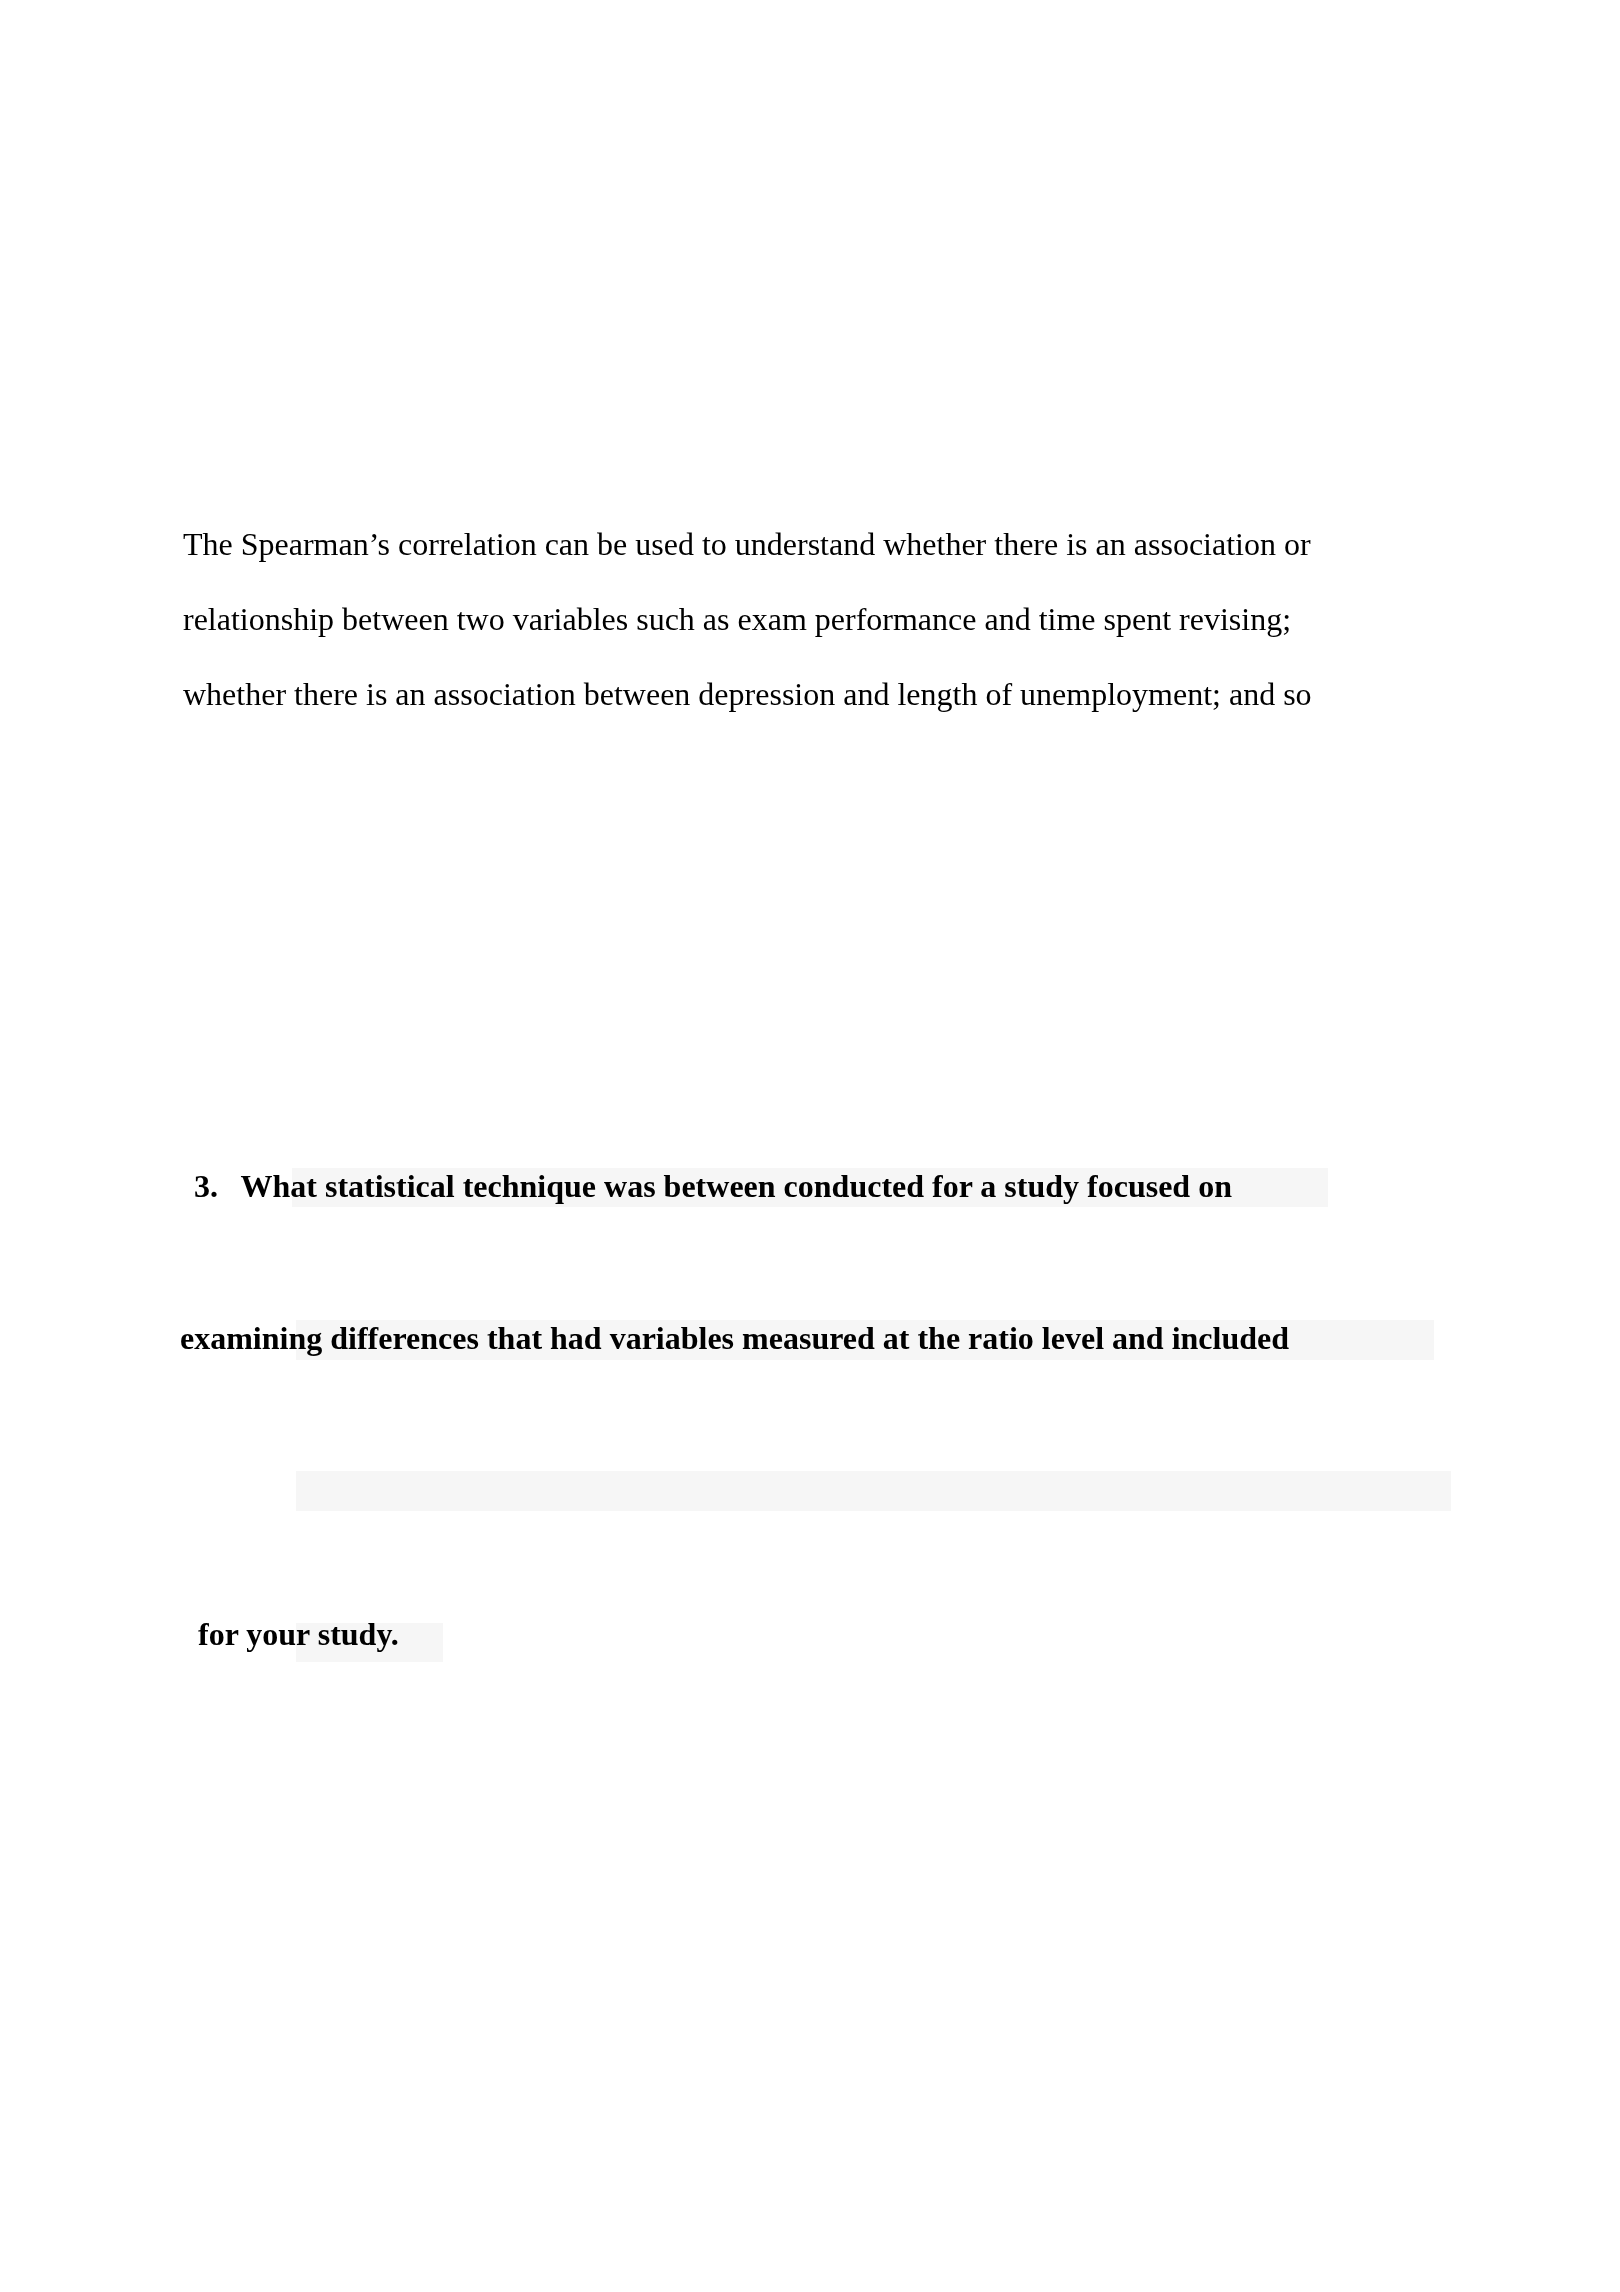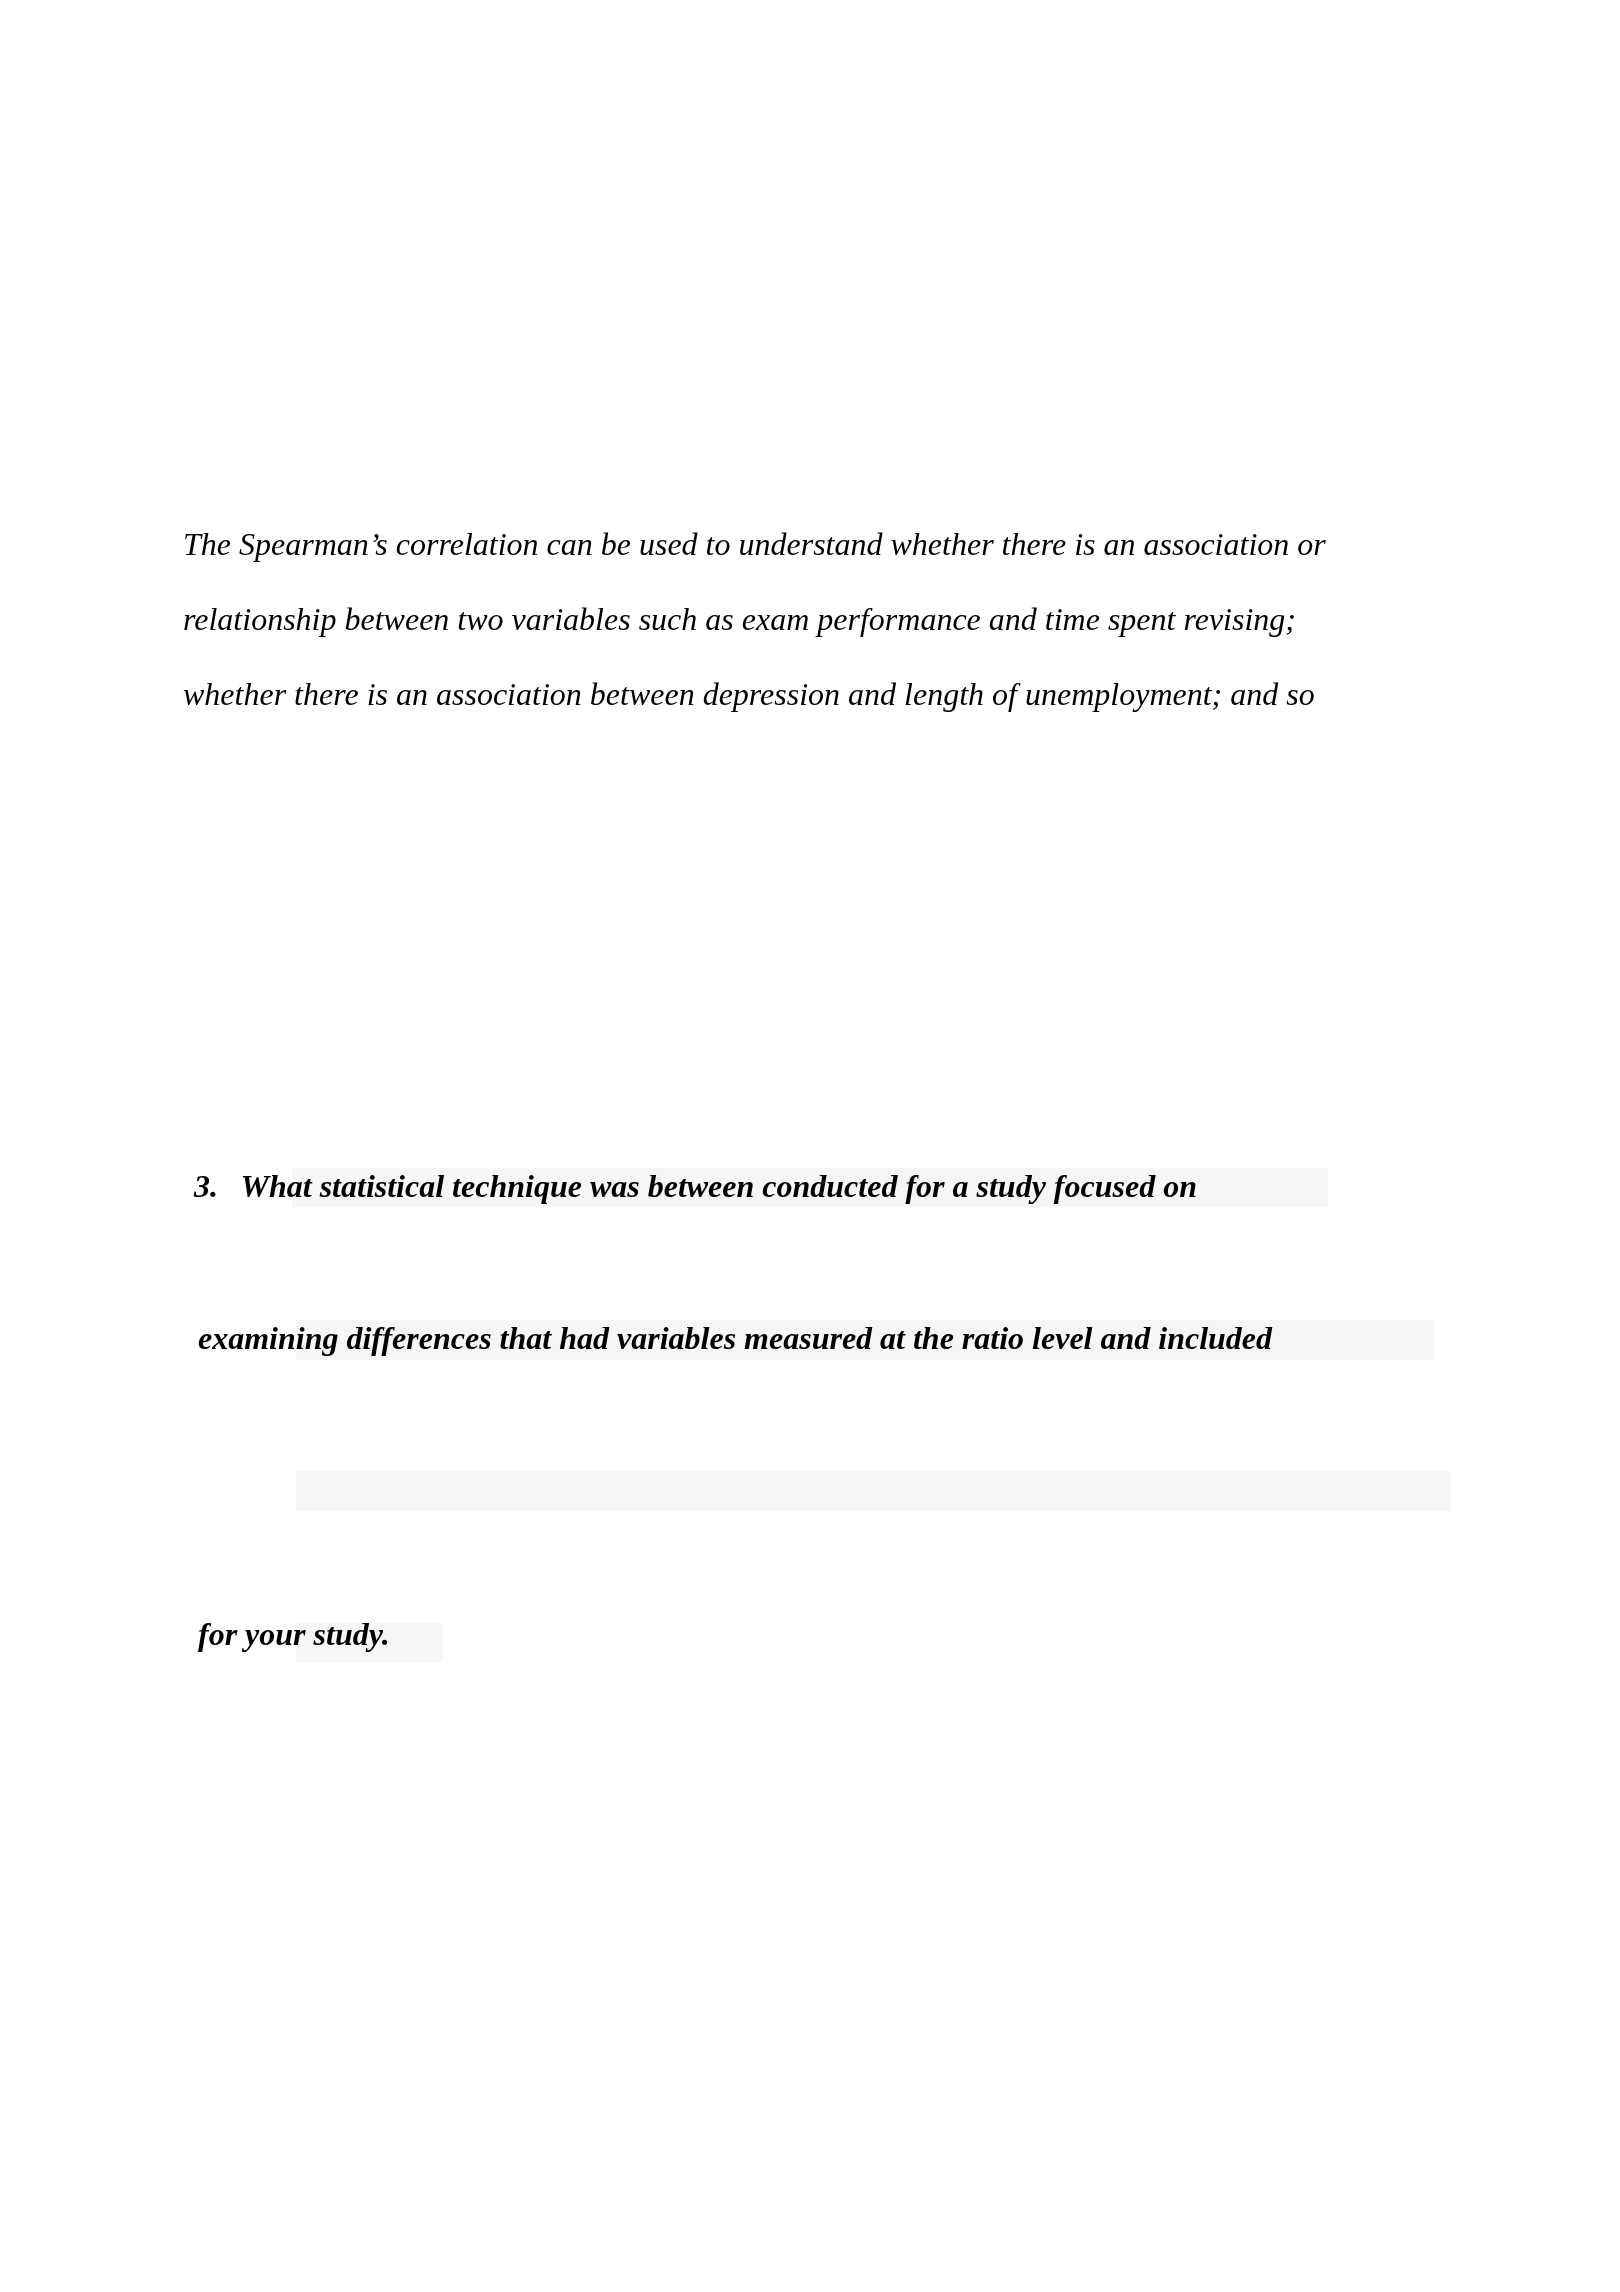--- a/index.html
+++ b/index.html
@@ -12,21 +12,20 @@
     background: var(--page_background, #ffffff);
     font-family: "Liberation Serif", "DejaVu Serif", serif;
     color: var(--text, #000000);
   }
   .page {
     position: relative;
     width: 1620px;
     height: 1828px;
     background: var(--page_background, #ffffff);
     overflow: hidden;
-    font-style: italic;
   }
   .hl {
     position: absolute;
     background: var(--highlight, #f6f6f6);
     z-index: 0;
   }
   .para {
     position: absolute;
     z-index: 1;
     font-size: 32px;
@@ -45,21 +44,21 @@
   .answer { line-height: 76px; }
   .qtext-first { margin-left: 22.5px; }
   
   #hl-1 { left: 292px;  top: 1168px; width: 1036px; height: 39px; }
   #hl-2 { left: 296px;  top: 1320px; width: 1138px; height: 40px; }
   #hl-3 { left: 296px;  top: 1471px; width: 1155px; height: 40px; }
   #hl-4 { left: 296px;  top: 1623px; width: 147px;  height: 39px; }
   
   #para-spearman { left: 183px; top: 507px; }
   #q-line-1 { left: 194px; top: 1149px; }
-  #q-line-2 { left: 198px; top: 1301px; }
+  #q-line-2 { left: 180px; top: 1301px; }
   #q-line-3 { left: 196px; top: 1446px; }
   #q-line-4 { left: 198px; top: 1597px; }
   #para-anova { left: 183px; top: 1756px; }
 </style>
 </head>
 <body>
 
 <div class="page">
 
   <div class="hl" id="hl-1"></div>

